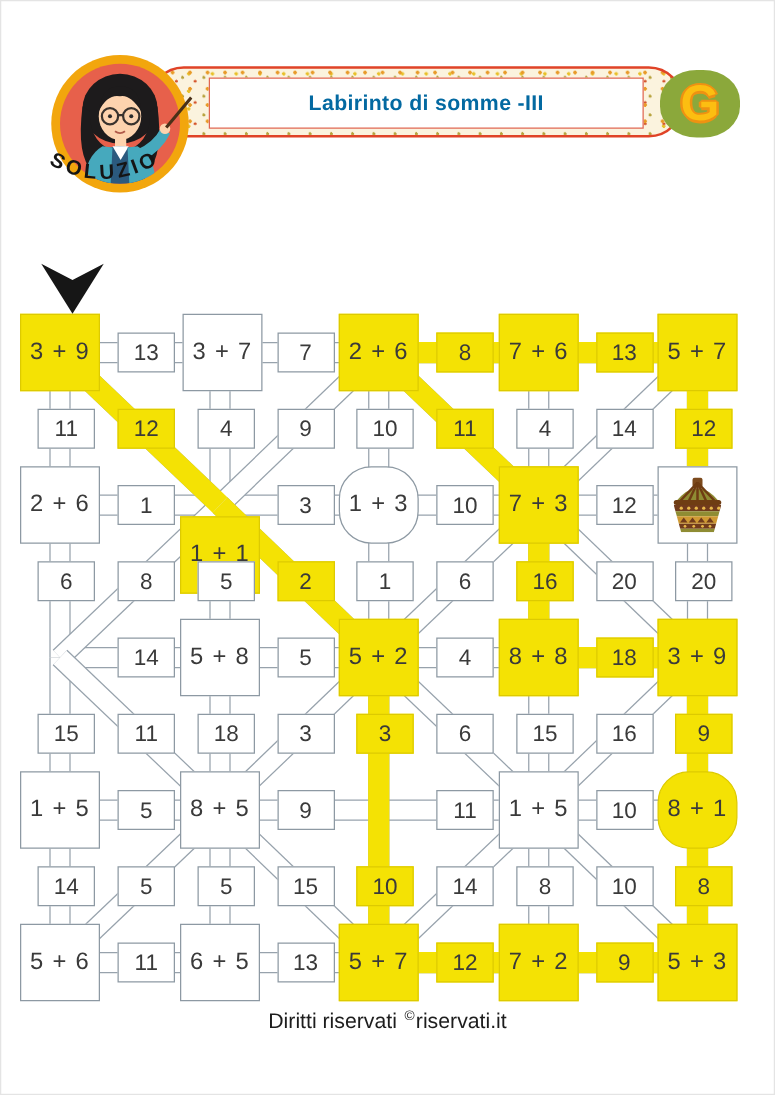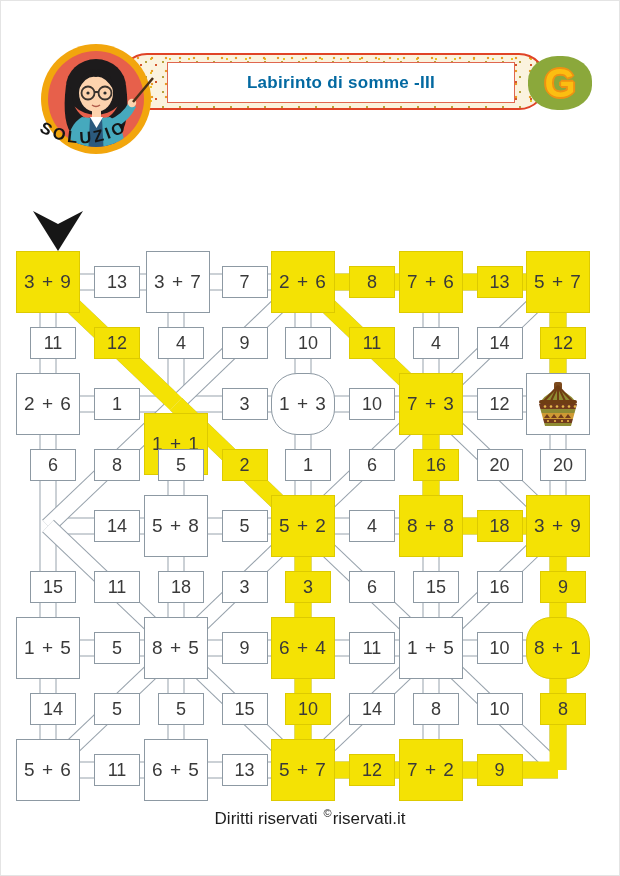--- a/index.html
+++ b/index.html
@@ -281,27 +281,27 @@
         </g>
       </g>
     </svg>
   </div>
     <div class="cell big" style="left: 143px; top: 494px;">5 + 8</div>
     <div class="cell big on-path" style="left: 270px; top: 494px;">5 + 2</div>
     <div class="cell big on-path" style="left: 398px; top: 494px;">8 + 8</div>
     <div class="cell big on-path" style="left: 525px; top: 494px;">3 + 9</div>
     <div class="cell big" style="left: 15px; top: 616px;">1 + 5</div>
     <div class="cell big" style="left: 143px; top: 616px;">8 + 5</div>
-    <div class="cell big on-path" style="left: 270px; top: 616px;">6 + 4</div>
     <div class="cell big" style="left: 398px; top: 616px;">1 + 5</div>
     <div class="cell big on-path" style="left: 525px; top: 616px; border-radius: 25px;">8 + 1</div>
     <div class="cell big" style="left: 15px; top: 738px;">5 + 6</div>
     <div class="cell big" style="left: 143px; top: 738px;">6 + 5</div>
     <div class="cell big on-path" style="left: 270px; top: 738px;">5 + 7</div>
     <div class="cell big on-path" style="left: 398px; top: 738px;">7 + 2</div>
+    <div class="cell big on-path" style="left: 525px; top: 738px;">5 + 3</div>
     <div class="cell small" style="left: 93px; top: 265px;">13</div>
     <div class="cell small" style="left: 220.5px; top: 265px;">7</div>
     <div class="cell small on-path" style="left: 348px; top: 265px;">8</div>
     <div class="cell small on-path" style="left: 475.5px; top: 265px;">13</div>
     <div class="cell small" style="left: 93px; top: 387px;">1</div>
     <div class="cell small" style="left: 220.5px; top: 387px;">3</div>
     <div class="cell small" style="left: 348px; top: 387px;">10</div>
     <div class="cell small" style="left: 475.5px; top: 387px;">12</div>
     <div class="cell small" style="left: 93px; top: 509px;">14</div>
     <div class="cell small" style="left: 220.5px; top: 509px;">5</div>

